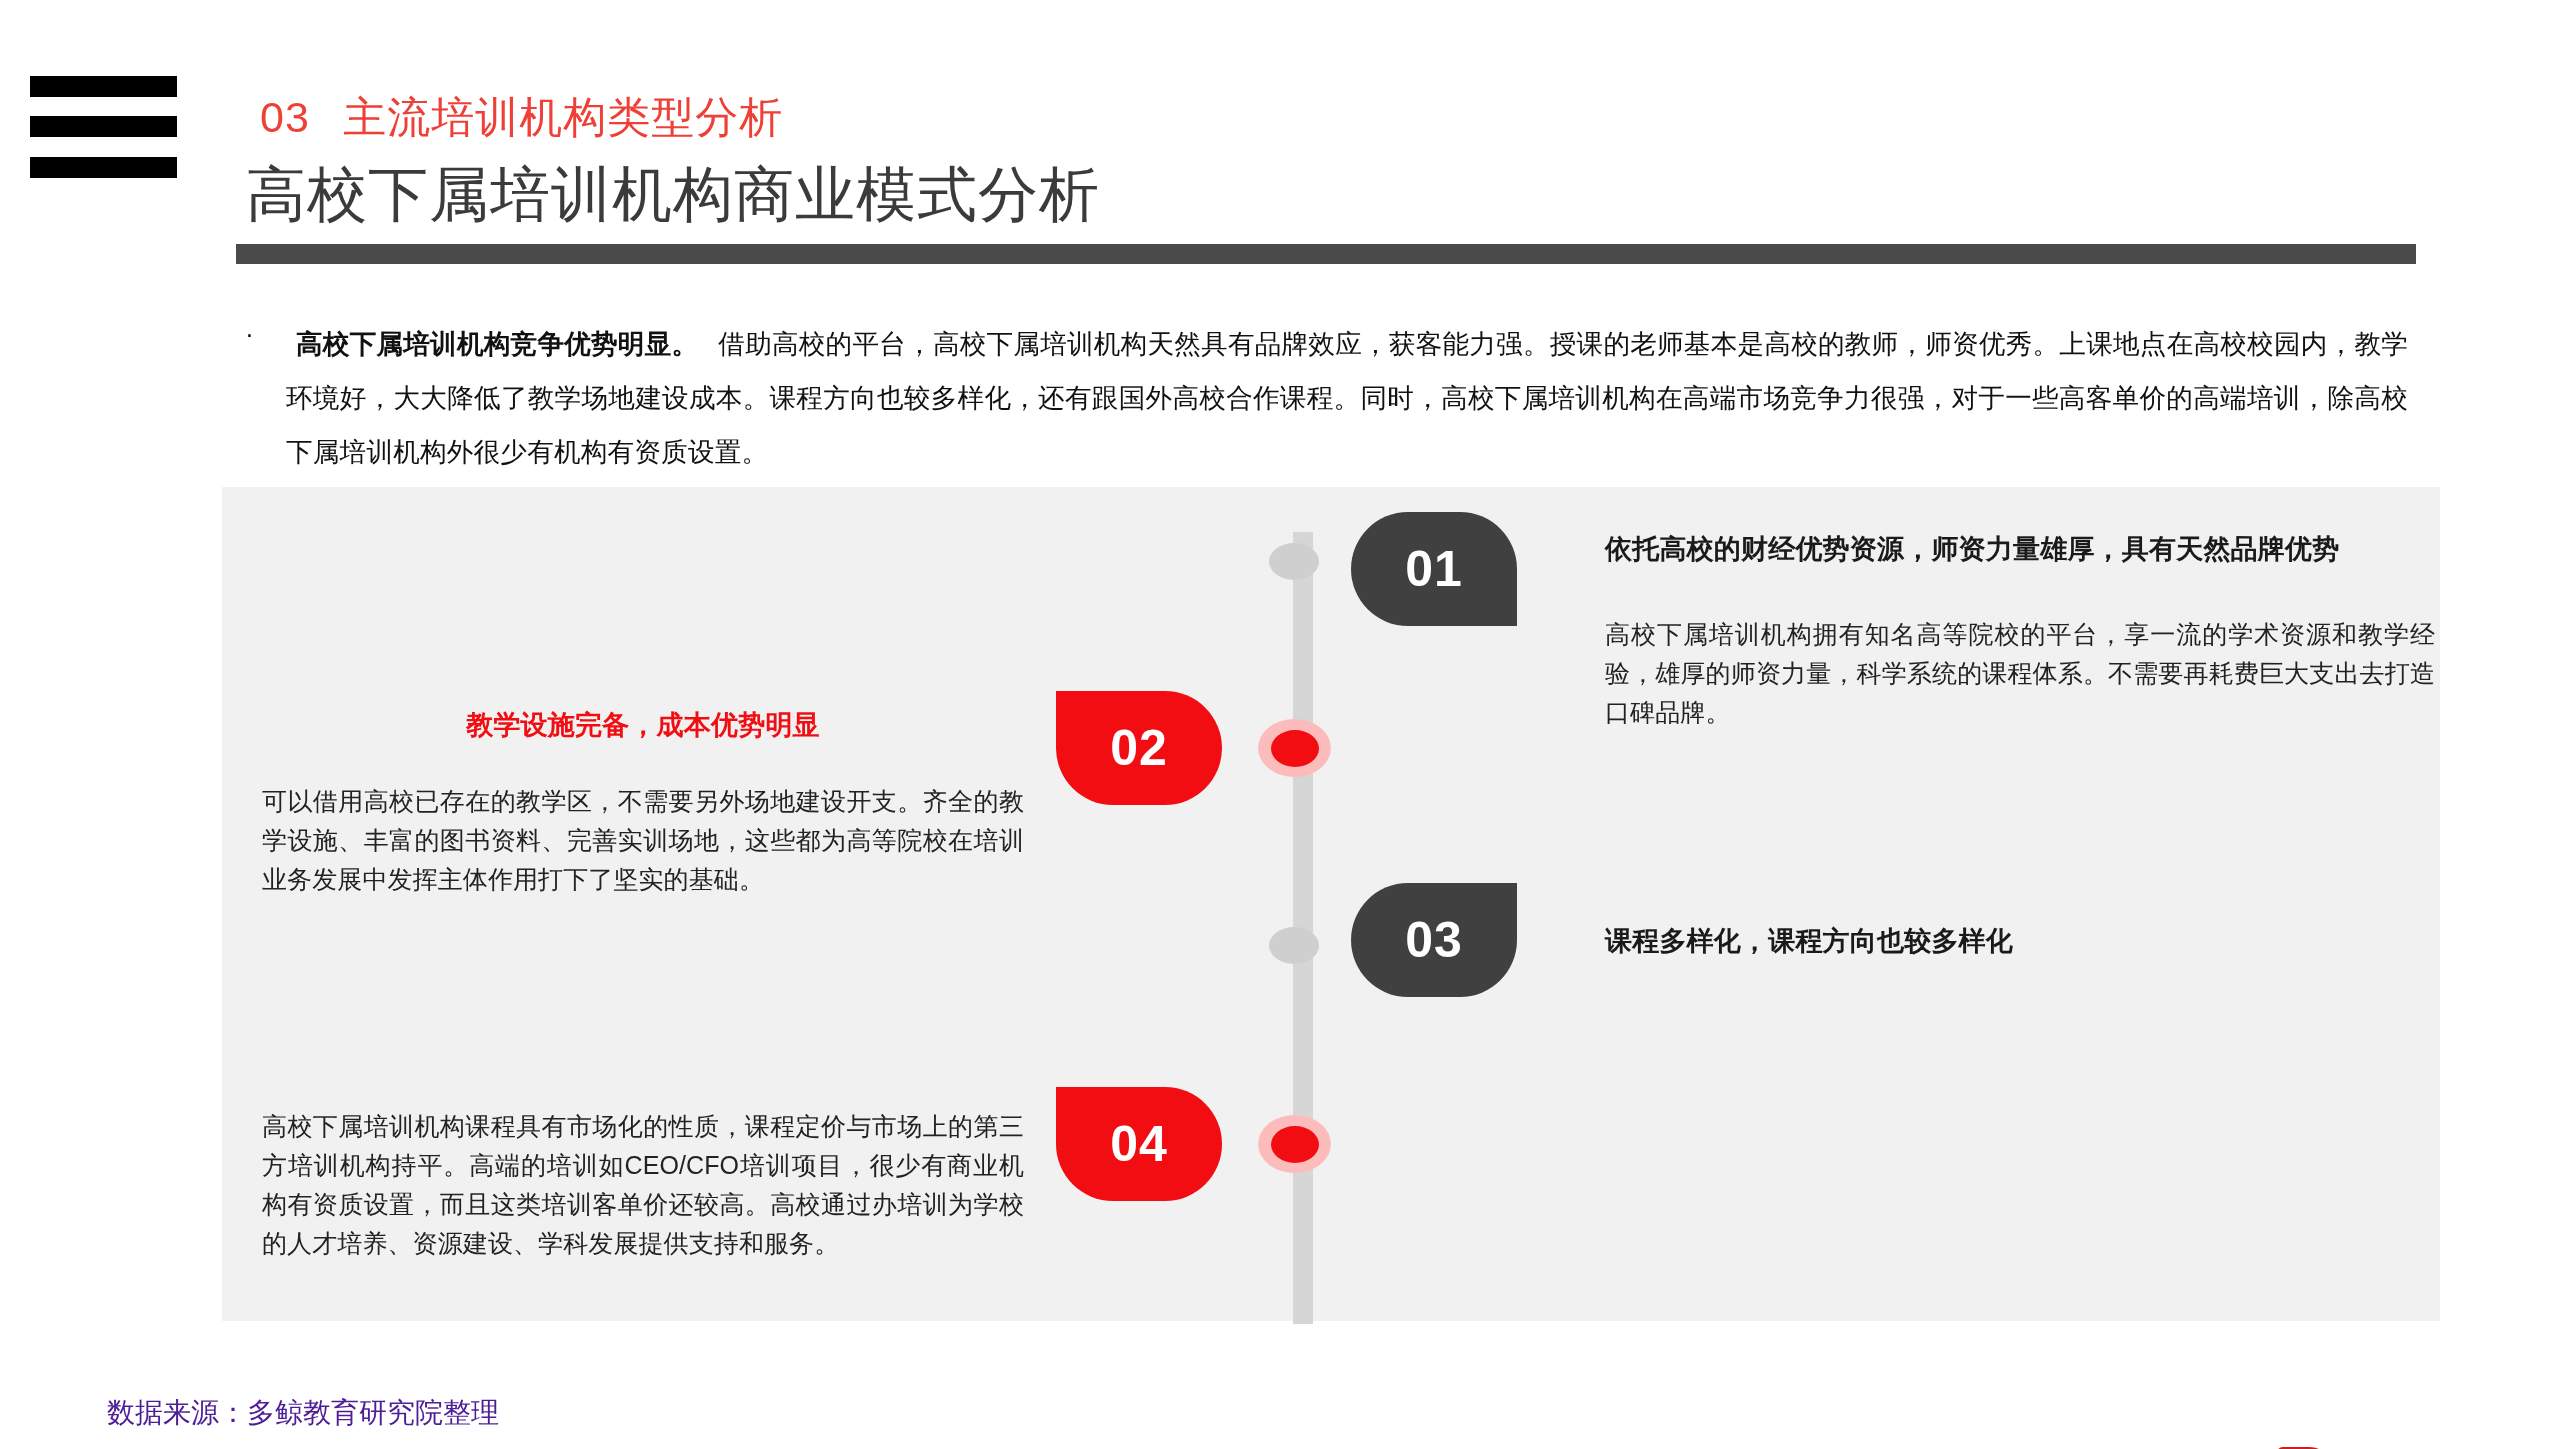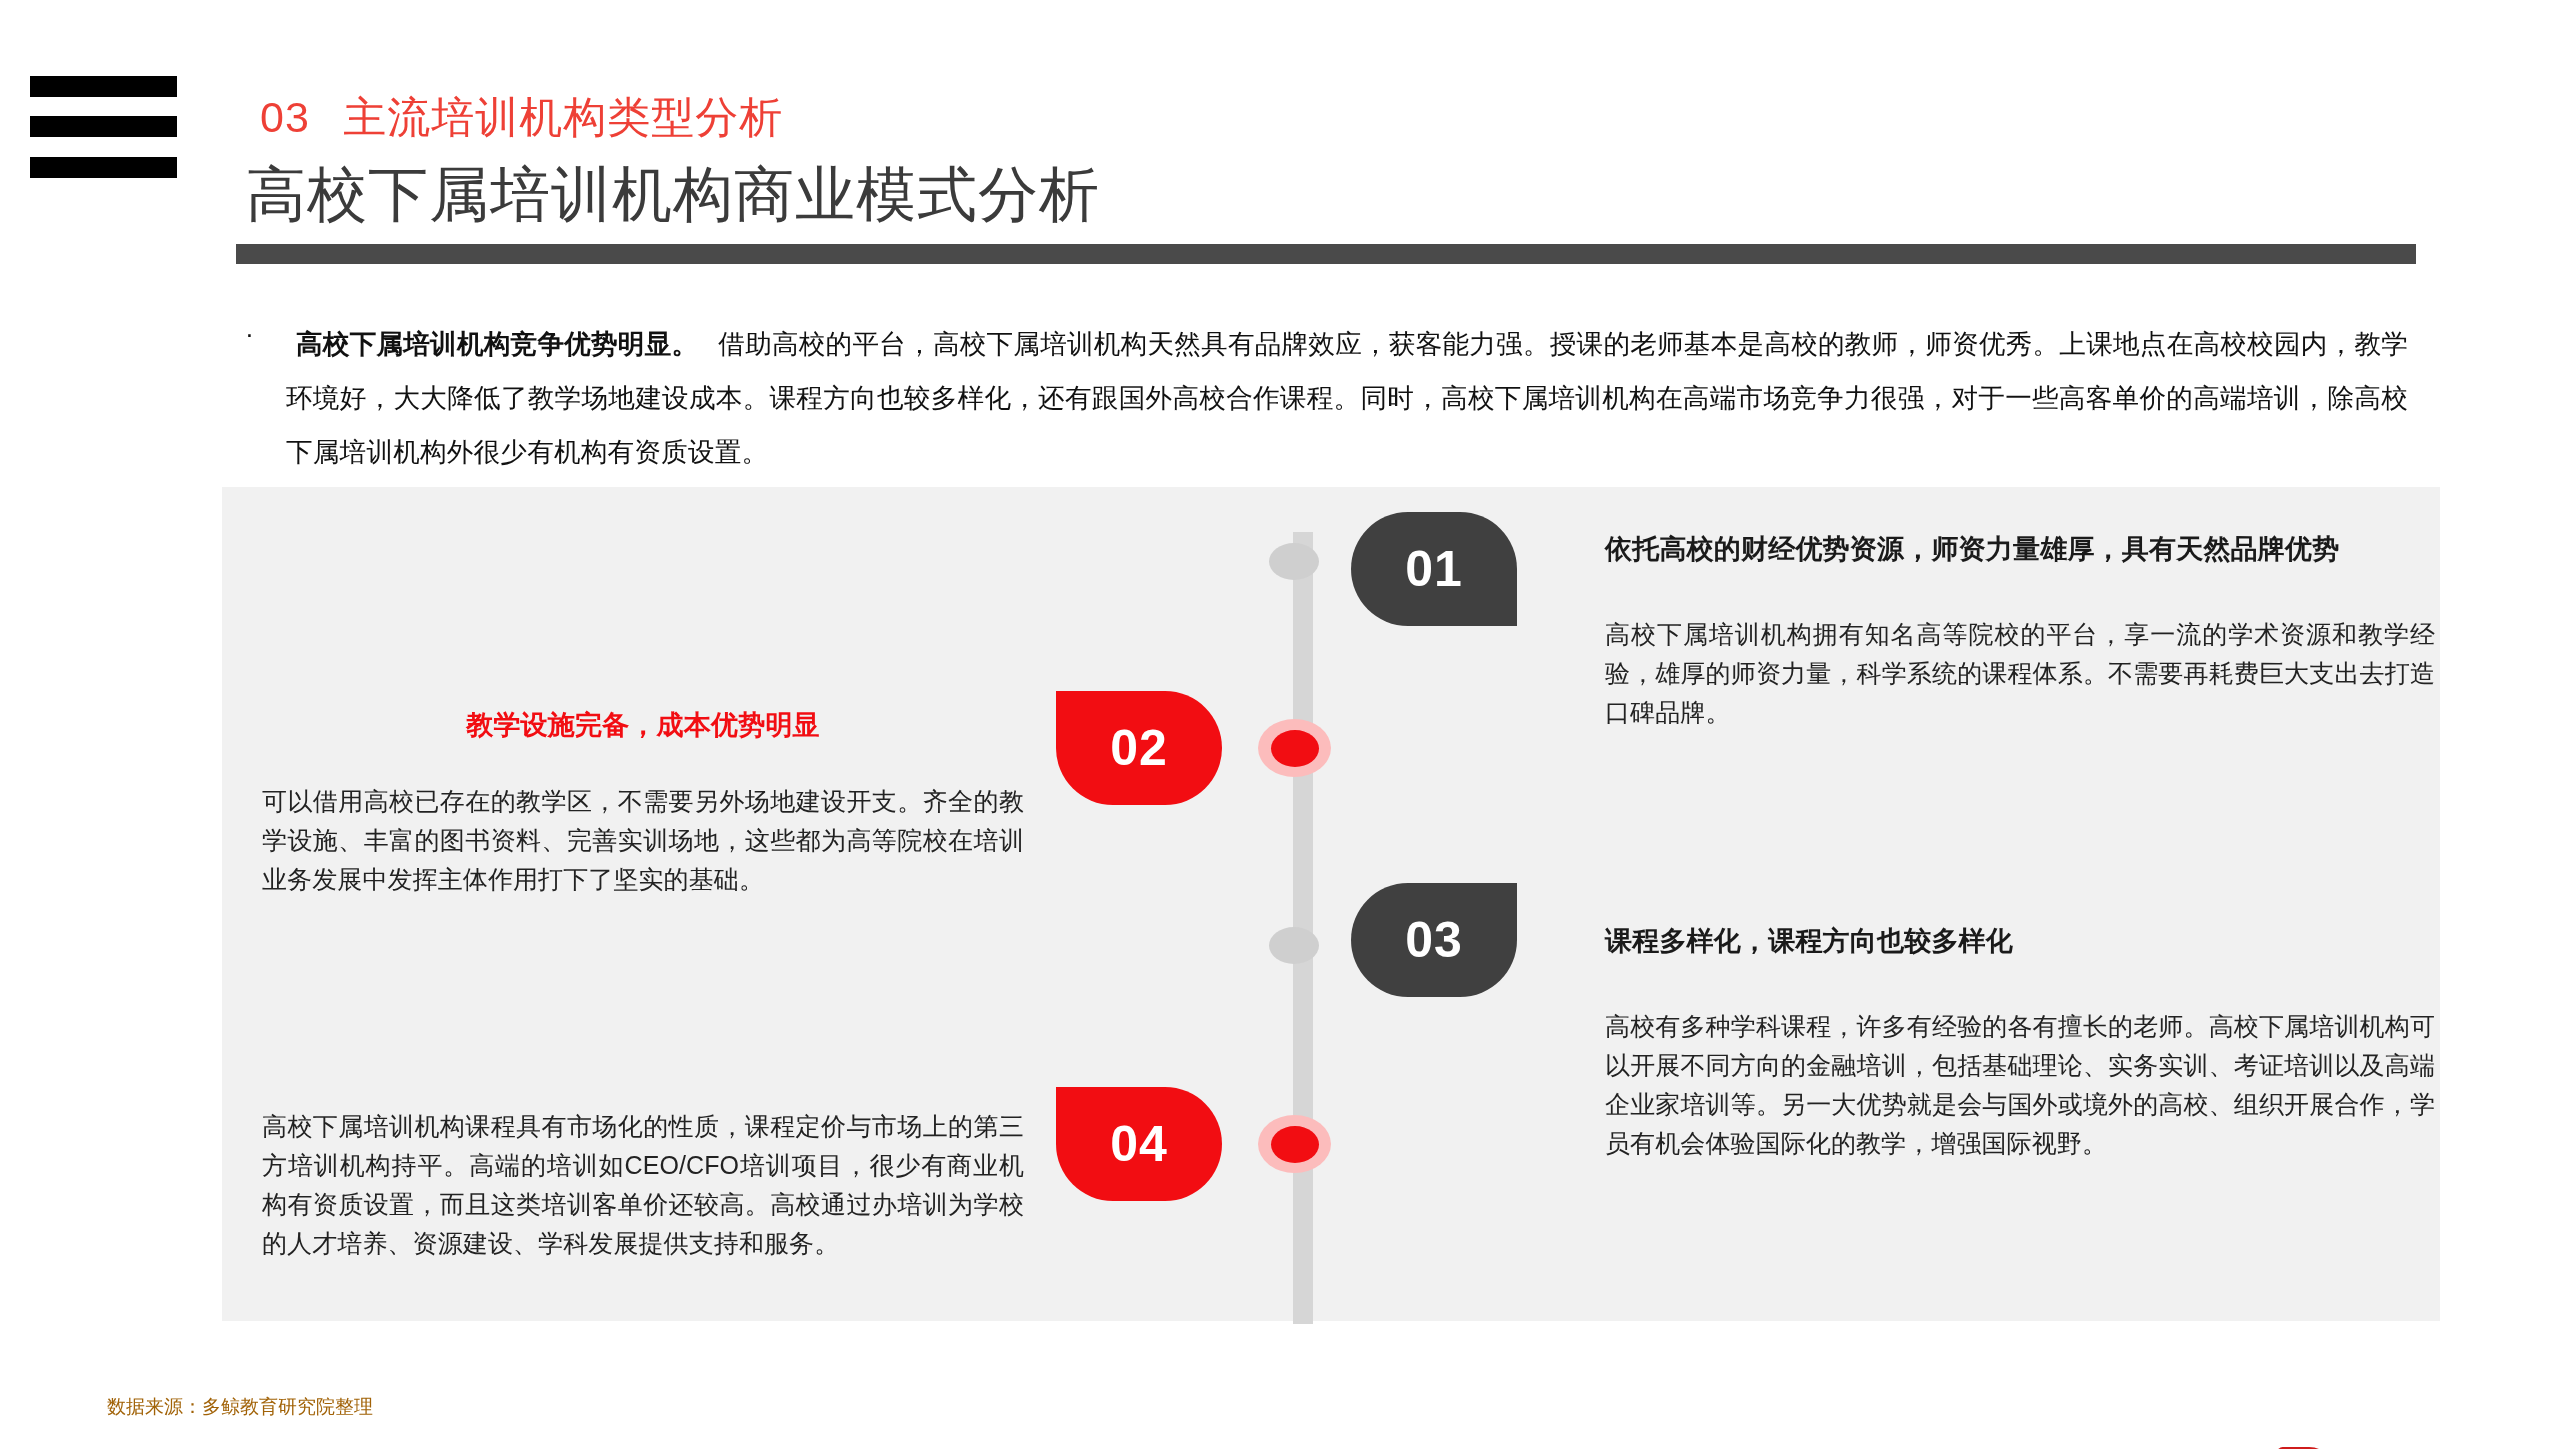--- a/index.html
+++ b/index.html
@@ -186,22 +186,22 @@
     letter-spacing: 0.1px;
     text-align: justify;
   }
   .b-body.tight { margin-top: 15.5px; }
 
   
   .source {
     position: absolute;
     left: 77px;
     top: 1364px;
-    font-size: 19px;
-    color: #a16207;
+    font-size: 28px;
+    color: #4c1d95;
     white-space: nowrap;
   }
 
   .logo {
     position: absolute;
     left: 2257px;
     top: 1423px;
     width: 290px;
     height: 77px;
   }
@@ -291,21 +291,20 @@
   <div class="blob red c-tl" style="left:1036px; top:671px;">02</div>
   <div class="block-left" style="left:222px; top:665px;">
     <div class="b-title red">教学设施完备，成本优势明显</div>
     <div class="b-body tight">可以借用高校已存在的教学区，不需要另外场地建设开支。齐全的教学设施、丰富的图书资料、完善实训场地，这些都为高等院校在培训业务发展中发挥主体作用打下了坚实的基础。</div>
   </div>
 
   <div class="marker grey" style="left:1249px; top:907px;"></div>
   <div class="blob grey c-tr" style="left:1331px; top:863px;">03</div>
   <div class="block-right" style="left:1565px; top:881px;">
     <div class="b-title">课程多样化，课程方向也较多样化</div>
-    <div class="b-body">高校有多种学科课程，许多有经验的各有擅长的老师。高校下属培训机构可以开展不同方向的金融培训，包括基础理论、实务实训、考证培训以及高端企业家培训等。另一大优势就是会与国外或境外的高校、组织开展合作，学员有机会体验国际化的教学，增强国际视野。</div>
   </div>
 
   <div class="marker red-ring" style="left:1238px; top:1095px;">
     <div class="inner"></div>
   </div>
   <div class="blob red c-tl" style="left:1036px; top:1067px;">04</div>
   <div class="block-left" style="left:222px; top:1051px;">
     <div class="b-body tight">高校下属培训机构课程具有市场化的性质，课程定价与市场上的第三方培训机构持平。高端的培训如CEO/CFO培训项目，很少有商业机构有资质设置，而且这类培训客单价还较高。高校通过办培训为学校的人才培养、资源建设、学科发展提供支持和服务。</div>
   </div>
 

